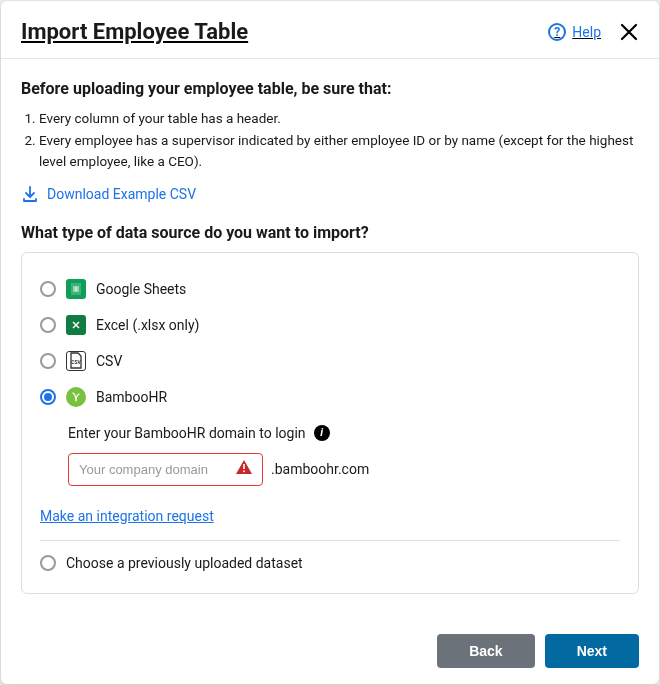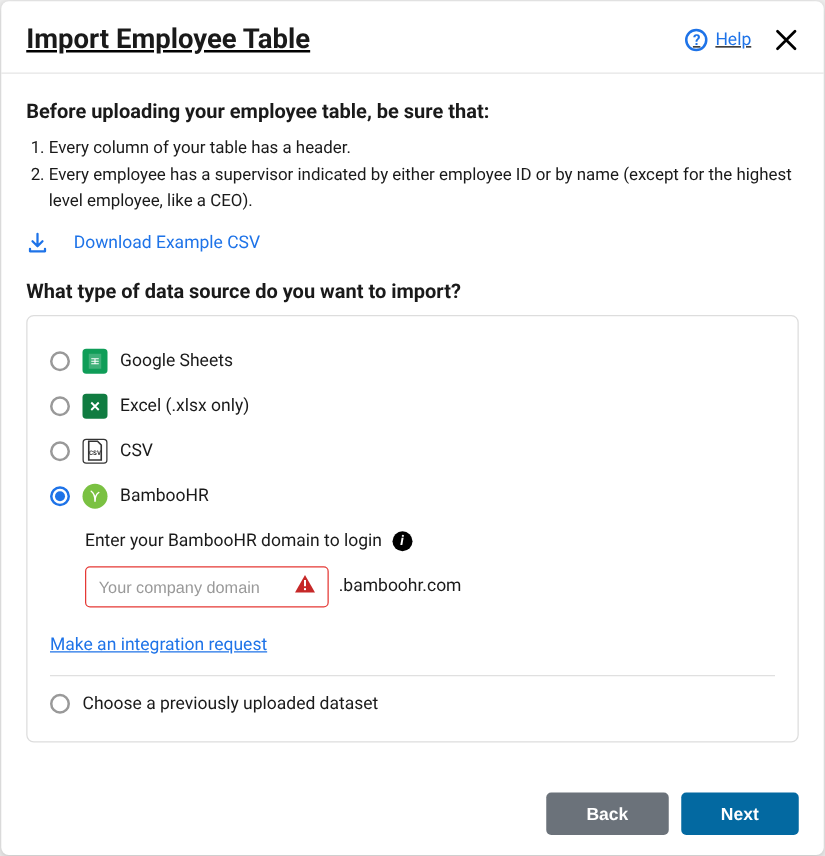--- a/index.html
+++ b/index.html
@@ -89,21 +89,21 @@
       list-style: decimal;
       padding-left: 18px;
       line-height: 1.5;
     }
     .checklist li {
       margin-bottom: 2px;
     }
     .download-link {
       display: inline-flex;
       align-items: center;
-      gap: 20px;
+      gap: 8px;
       color: #1e73e8;
       font-size: 14px;
       cursor: pointer;
       margin-bottom: 20px;
     }
     .options-card {
       border: 1px solid #ddd;
       border-radius: 6px;
       padding: 18px 18px 14px 18px;
     }

